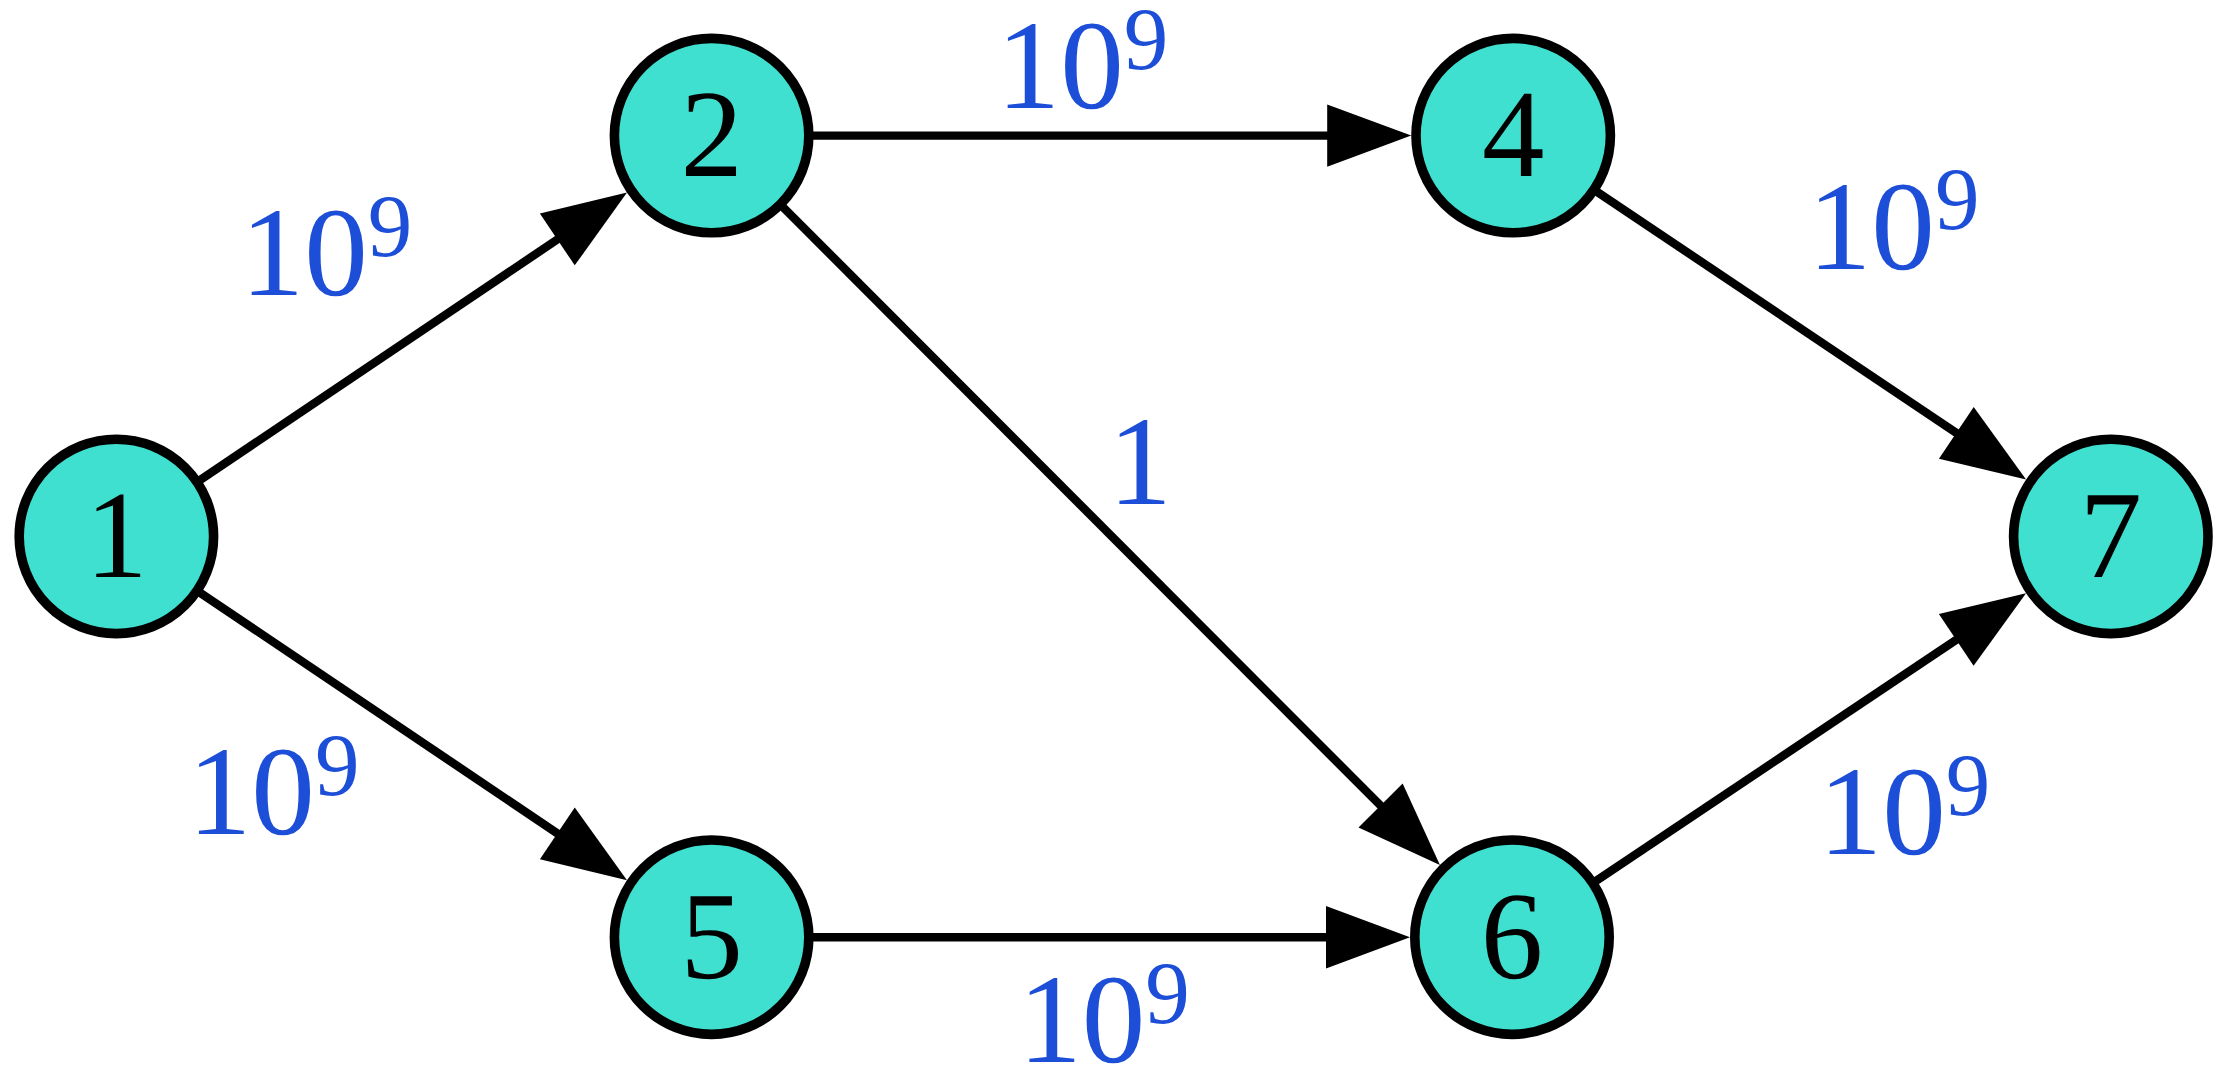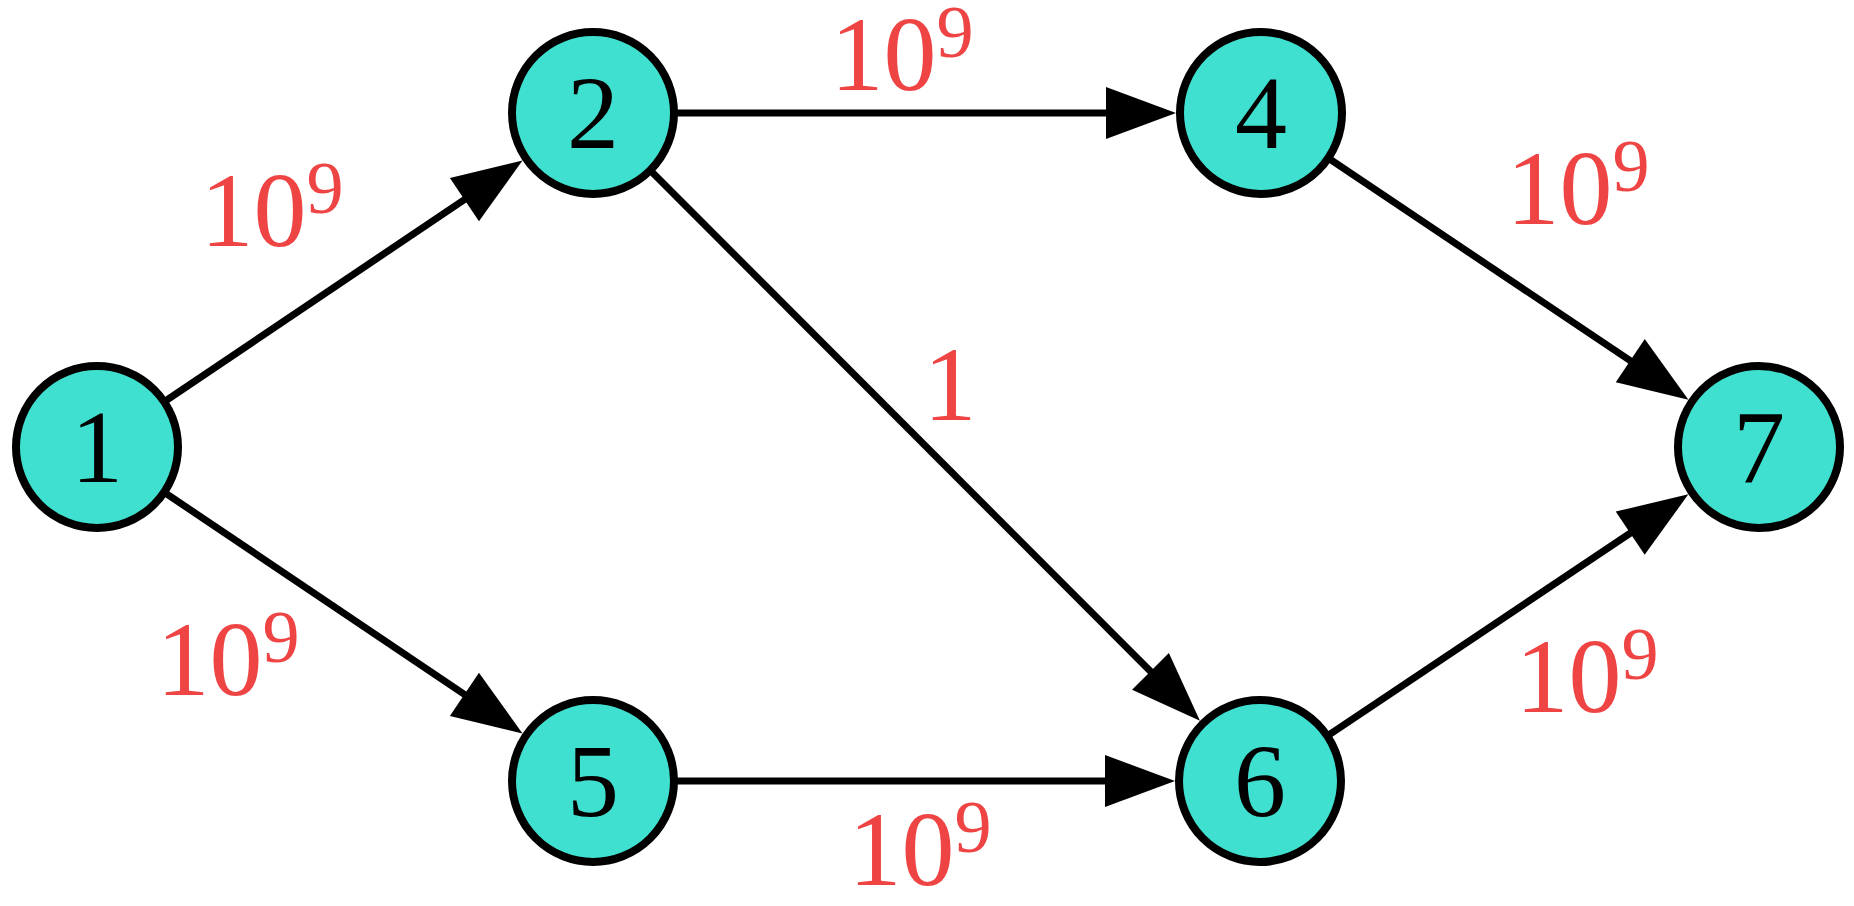--- a/index.html
+++ b/index.html
@@ -30,21 +30,21 @@
     line-height: 1;
     font-size: 104px;
     color: #000000;
   }
   .edge-label {
     position: absolute;
     transform: translate(-50%, -52%);
     white-space: nowrap;
     font-size: 106px;
     line-height: 106px;
-    color: #ef4444;
+    color: #1d4ed8;
   }
   .edge-label .sup {
     font-size: 0.70em;
     vertical-align: 0.44em;
     line-height: 0;
   }
 </style>
 </head>
 <body>
 

